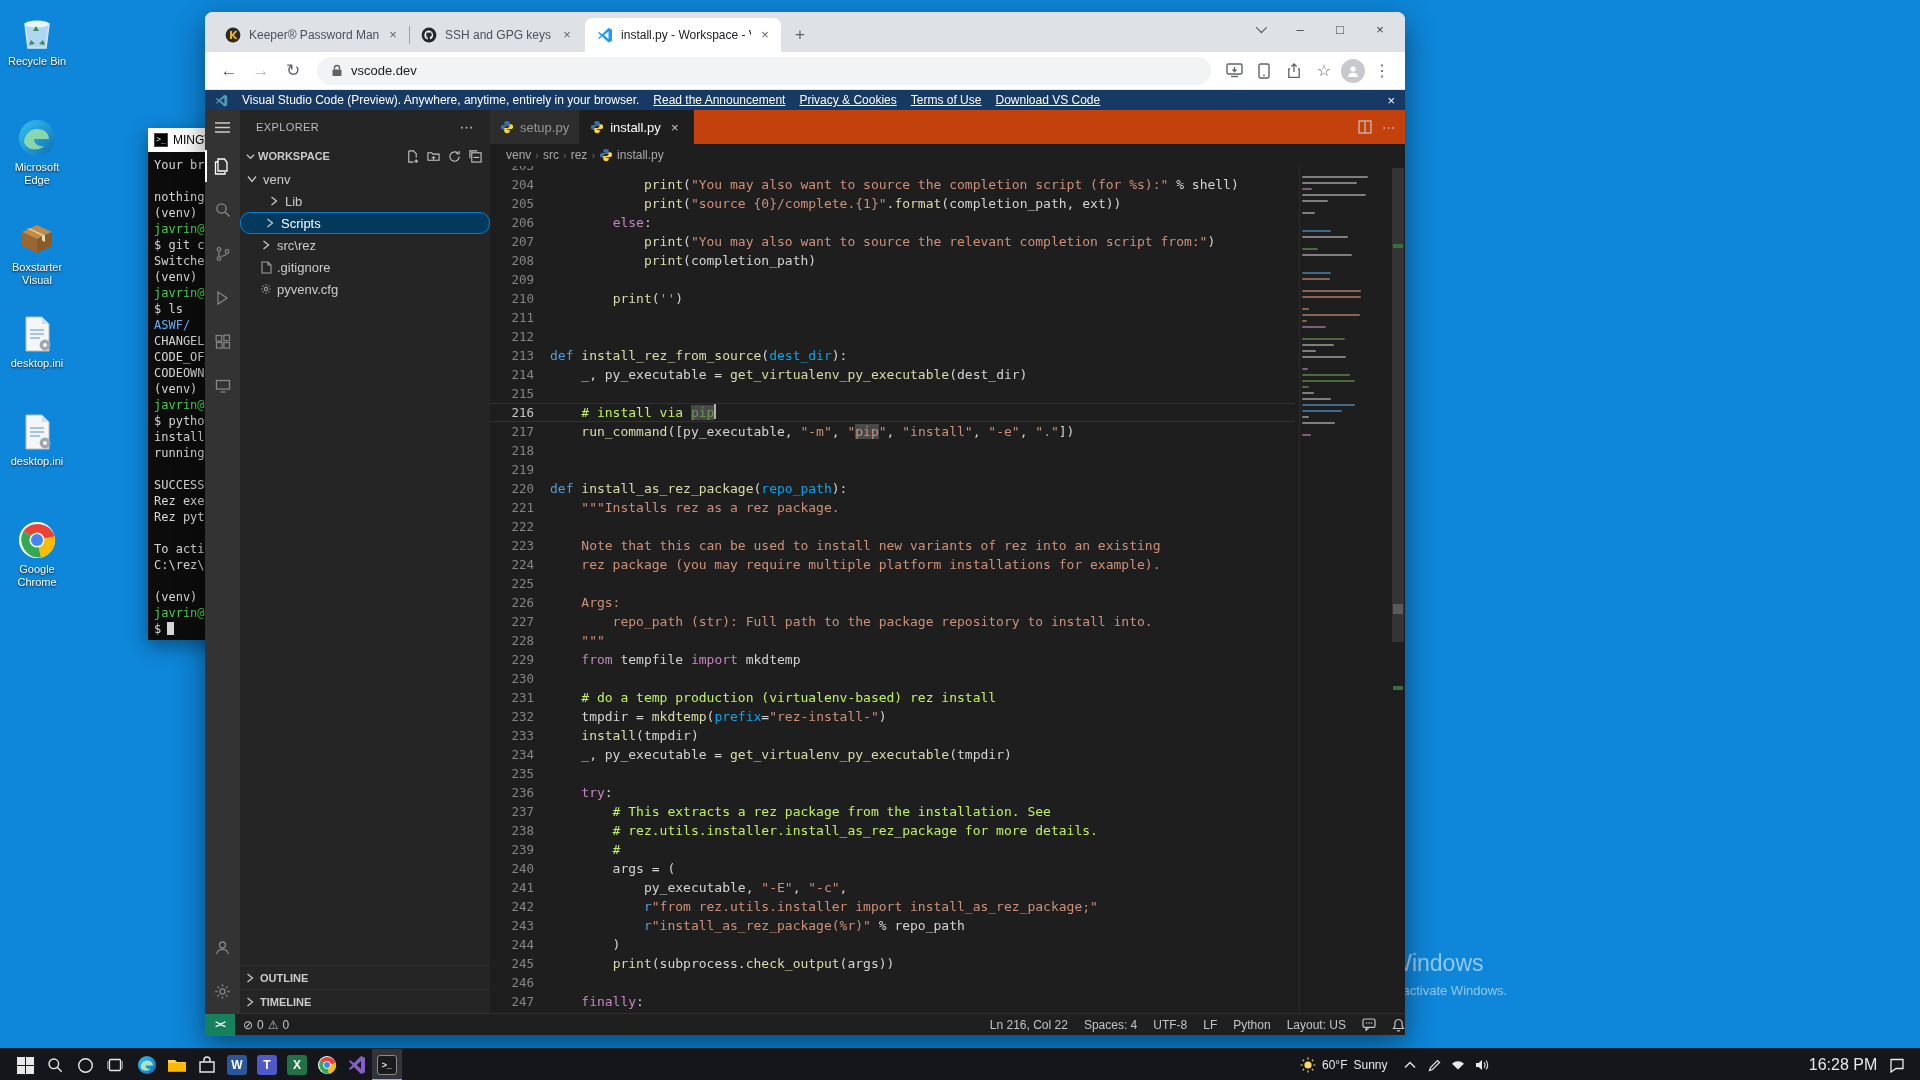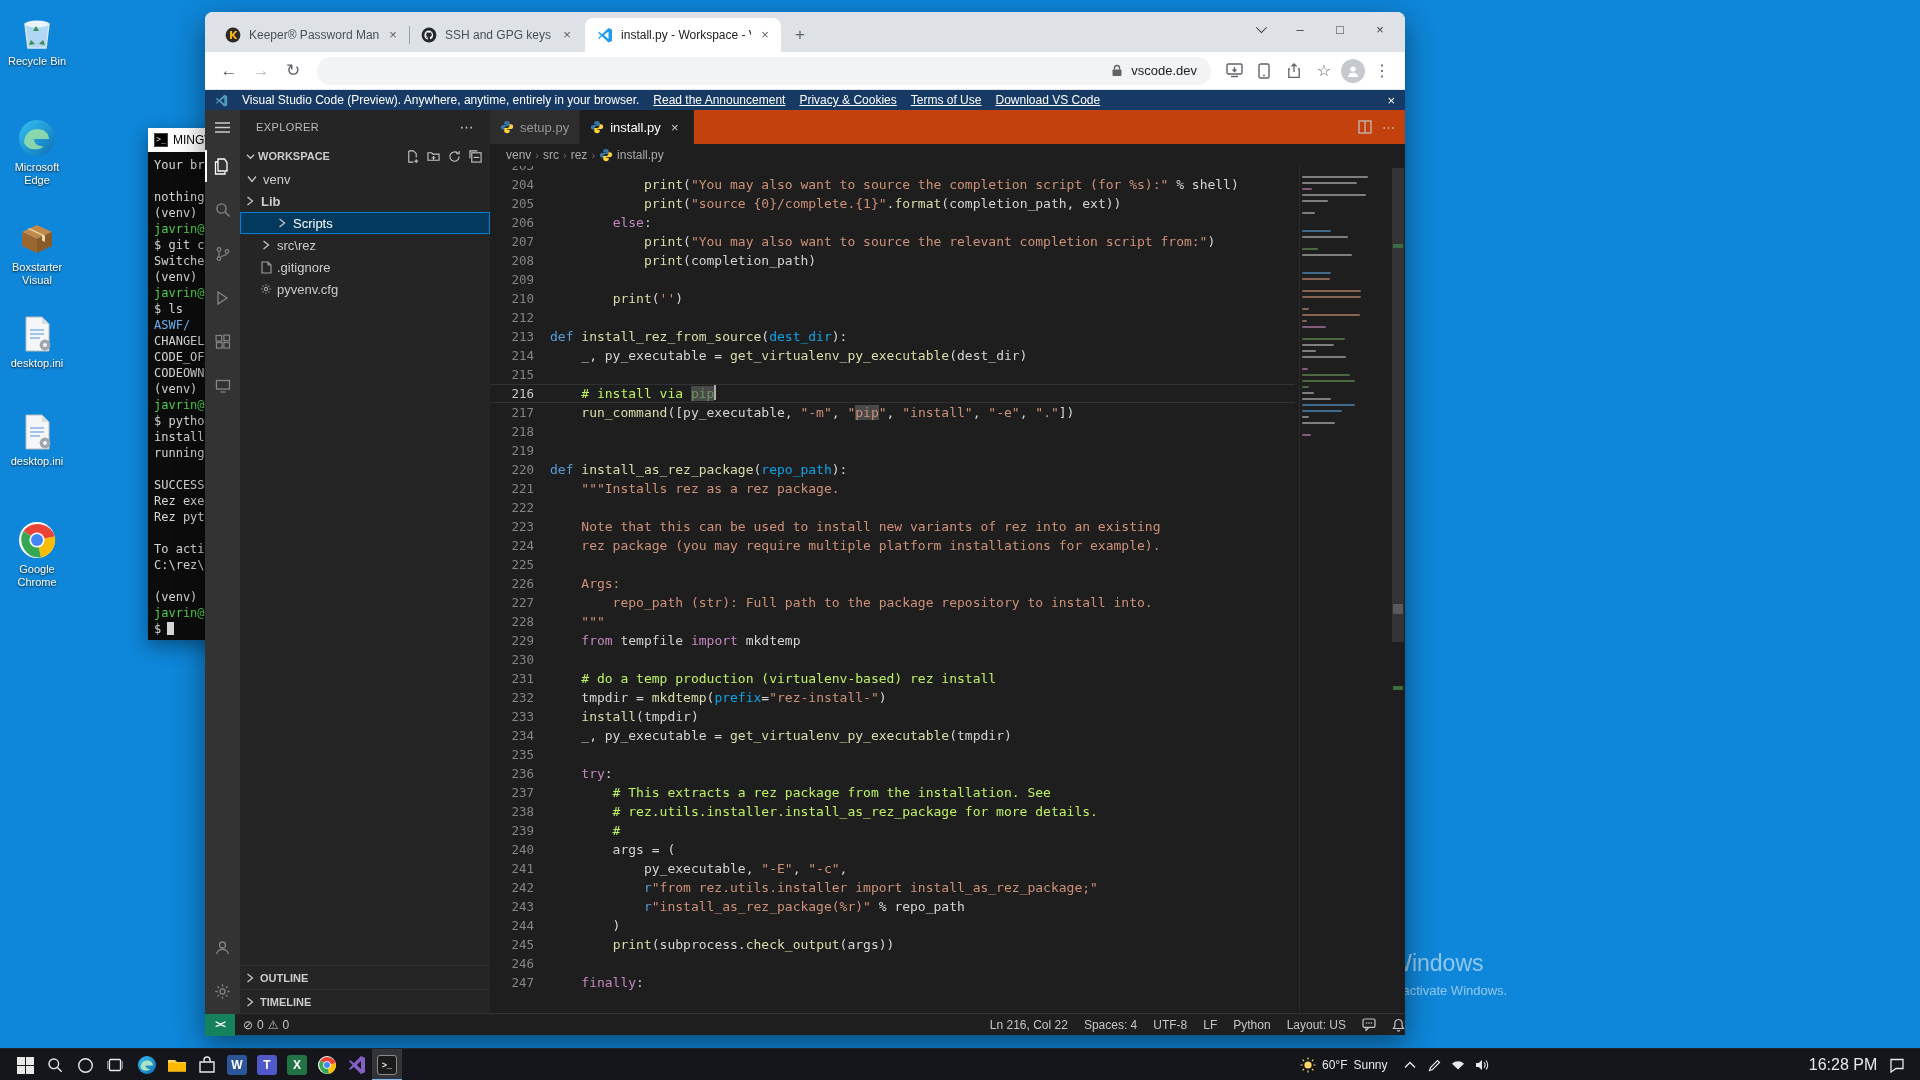--- a/index.html
+++ b/index.html
@@ -34,21 +34,21 @@
   .btab .fav { width:16px; height:16px; flex:0 0 16px; }
   .btab .tclose { font-size:13px; color:#5f6368; width:16px; height:16px; line-height:15px; text-align:center; border-radius:50%; }
   .newtab { width:26px; height:26px; margin:0 0 4px 6px; font-size:17px; color:#5f6368; text-align:center; line-height:25px; cursor:pointer; }
   .winctl { position:absolute; right:6px; top:4px; display:flex; gap:2px; align-items:center; }
   .winctl span { width:38px; height:26px; display:flex; align-items:center; justify-content:center; color:#3c4043; font-size:13px; cursor:pointer; }
   .chevdown { width:8px; height:8px; border-right:1.6px solid #3c4043; border-bottom:1.6px solid #3c4043; transform:rotate(45deg) translateY(-2px); }
 
   .toolbar { height:38px; background:#fff; display:flex; align-items:center; padding:0 10px; gap:4px; border-bottom:1px solid #e3e5e8; }
   .navbtn { width:28px; height:28px; display:flex; align-items:center; justify-content:center; color:#5f6368; font-size:17px; border-radius:50%; cursor:pointer; }
   .navbtn.dim { color:#b6bac0; }
-  .addr { flex:1; height:28px; background:#f1f3f4; border-radius:14px; display:flex; align-items:center; padding:0 14px; gap:8px; margin:0 6px;justify-content:flex-end; }
+  .addr { flex:1; height:28px; background:#f1f3f4; border-radius:14px; display:flex; align-items:center; padding:0 14px; gap:8px; margin:0 6px; }
   .addr .url { font-size:13px; color:#202124; }
   .tb-ic { width:26px; height:26px; display:flex; align-items:center; justify-content:center; color:#5f6368; cursor:pointer; }
   .avatar { width:24px; height:24px; border-radius:50%; background:#c6cacf; display:flex; align-items:center; justify-content:center; }
 
   .banner { height:20px; background:#163a63; color:#fff; display:flex; align-items:center; font-size:12px; gap:14px; padding:0 10px; }
   .banner a { color:#fff; text-decoration:underline; cursor:pointer; }
   .banner .bx { margin-left:auto; cursor:pointer; font-size:13px; }
   .banner .bvs { width:13px; height:13px; }
 
   
@@ -415,29 +415,29 @@
           </div>
           <div id="tree">
               <div class="tree-row" style="padding-left: 6px;">
                 <span class="tr-chev">
                   <svg width="10" height="8" viewBox="0 0 10 8">
                     <path d="M1 1.5l4 5 4-5" stroke="#c5c5c5" stroke-width="1.3" fill="none"></path>
                   </svg>
                 </span>
                 <span>venv</span>
               </div>
-              <div class="tree-row" style="padding-left: 4px; font-weight: bold;">
+              <div class="tree-row" style="padding-left: 28px;">
                 <span class="tr-chev">
                   <svg width="8" height="10" viewBox="0 0 8 10">
                     <path d="M1.5 1l5 4-5 4" stroke="#c5c5c5" stroke-width="1.3" fill="none"></path>
                   </svg>
                 </span>
                 <span>Lib</span>
               </div>
-              <div class="tree-row sel" style="padding-left: 36px;">
+              <div class="tree-row sel" style="padding-left: 24px; border-radius: 10px;">
                 <span class="tr-chev">
                   <svg width="8" height="10" viewBox="0 0 8 10">
                     <path d="M1.5 1l5 4-5 4" stroke="#c5c5c5" stroke-width="1.3" fill="none"></path>
                   </svg>
                 </span>
                 <span>Scripts</span>
               </div>
               <div class="tree-row" style="padding-left: 20px;">
                 <span class="tr-chev">
                   <svg width="8" height="10" viewBox="0 0 8 10">
@@ -543,20 +543,21 @@
           <div class="code-area">
             <div class="code-lines" id="code-lines">
                 <div class="crow"><span class="ln">203</span><span class="lc"></span></div>
                 <div class="crow"><span class="ln">204</span><span class="lc"><span class="tk-d">            </span><span class="tk-fn">print</span><span class="tk-d">(</span><span class="tk-s">"You may also want to source the completion script (for %s):"</span><span class="tk-d"> % shell)</span></span></div>
                 <div class="crow"><span class="ln">205</span><span class="lc"><span class="tk-d">            </span><span class="tk-fn">print</span><span class="tk-d">(</span><span class="tk-s">"source {0}/complete.{1}"</span><span class="tk-d">.</span><span class="tk-fn">format</span><span class="tk-d">(completion_path, ext))</span></span></div>
                 <div class="crow"><span class="ln">206</span><span class="lc"><span class="tk-d">        </span><span class="tk-k">else</span><span class="tk-d">:</span></span></div>
                 <div class="crow"><span class="ln">207</span><span class="lc"><span class="tk-d">            </span><span class="tk-fn">print</span><span class="tk-d">(</span><span class="tk-s">"You may also want to source the relevant completion script from:"</span><span class="tk-d">)</span></span></div>
                 <div class="crow"><span class="ln">208</span><span class="lc"><span class="tk-d">            </span><span class="tk-fn">print</span><span class="tk-d">(completion_path)</span></span></div>
                 <div class="crow"><span class="ln">209</span><span class="lc"></span></div>
                 <div class="crow"><span class="ln">210</span><span class="lc"><span class="tk-d">        </span><span class="tk-fn">print</span><span class="tk-d">(</span><span class="tk-s">''</span><span class="tk-d">)</span></span></div>
+                <div class="crow"><span class="ln">211</span><span class="lc"></span></div>
                 <div class="crow"><span class="ln">212</span><span class="lc"></span></div>
                 <div class="crow"><span class="ln">213</span><span class="lc"><span class="tk-b">def</span><span class="tk-d"> </span><span class="tk-fn">install_rez_from_source</span><span class="tk-d">(</span><span class="tk-v">dest_dir</span><span class="tk-d">):</span></span></div>
                 <div class="crow"><span class="ln">214</span><span class="lc"><span class="tk-d">    _, py_executable = </span><span class="tk-fn">get_virtualenv_py_executable</span><span class="tk-d">(dest_dir)</span></span></div>
                 <div class="crow"><span class="ln">215</span><span class="lc"></span></div>
                 <div class="crow cur"><span class="ln">216</span><span class="lc"><span class="tk-c">    # install via </span><span class="tk-ch">pip</span><span class="cursor-bar"></span></span></div>
                 <div class="crow"><span class="ln">217</span><span class="lc"><span class="tk-d">    </span><span class="tk-fn">run_command</span><span class="tk-d">([py_executable, </span><span class="tk-s">"-m"</span><span class="tk-d">, </span><span class="tk-s">"</span><span class="tk-sh">pip</span><span class="tk-s">"</span><span class="tk-d">, </span><span class="tk-s">"install"</span><span class="tk-d">, </span><span class="tk-s">"-e"</span><span class="tk-d">, </span><span class="tk-s">"."</span><span class="tk-d">])</span></span></div>
                 <div class="crow"><span class="ln">218</span><span class="lc"></span></div>
                 <div class="crow"><span class="ln">219</span><span class="lc"></span></div>
                 <div class="crow"><span class="ln">220</span><span class="lc"><span class="tk-b">def</span><span class="tk-d"> </span><span class="tk-fn">install_as_rez_package</span><span class="tk-d">(</span><span class="tk-v">repo_path</span><span class="tk-d">):</span></span></div>
                 <div class="crow"><span class="ln">221</span><span class="lc"><span class="tk-s">    """Installs rez as a rez package.</span></span></div>

